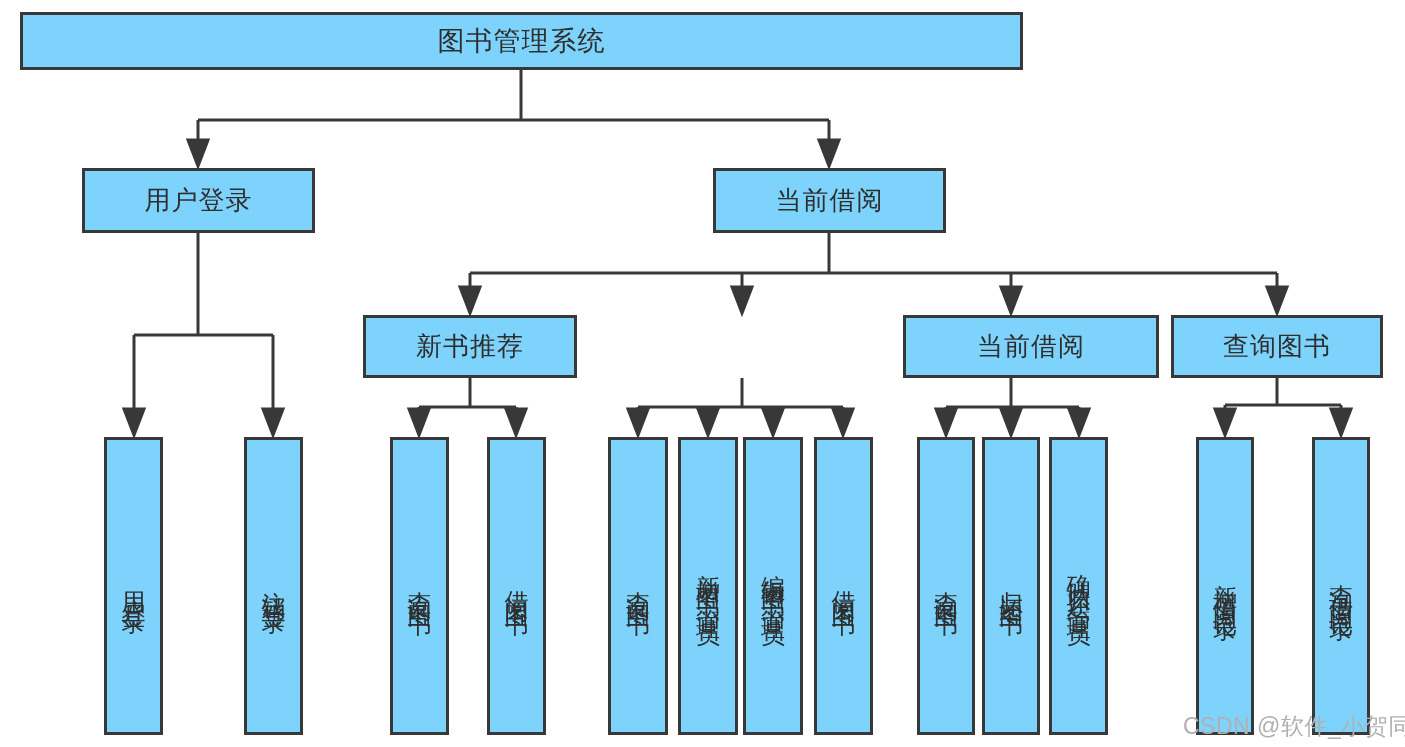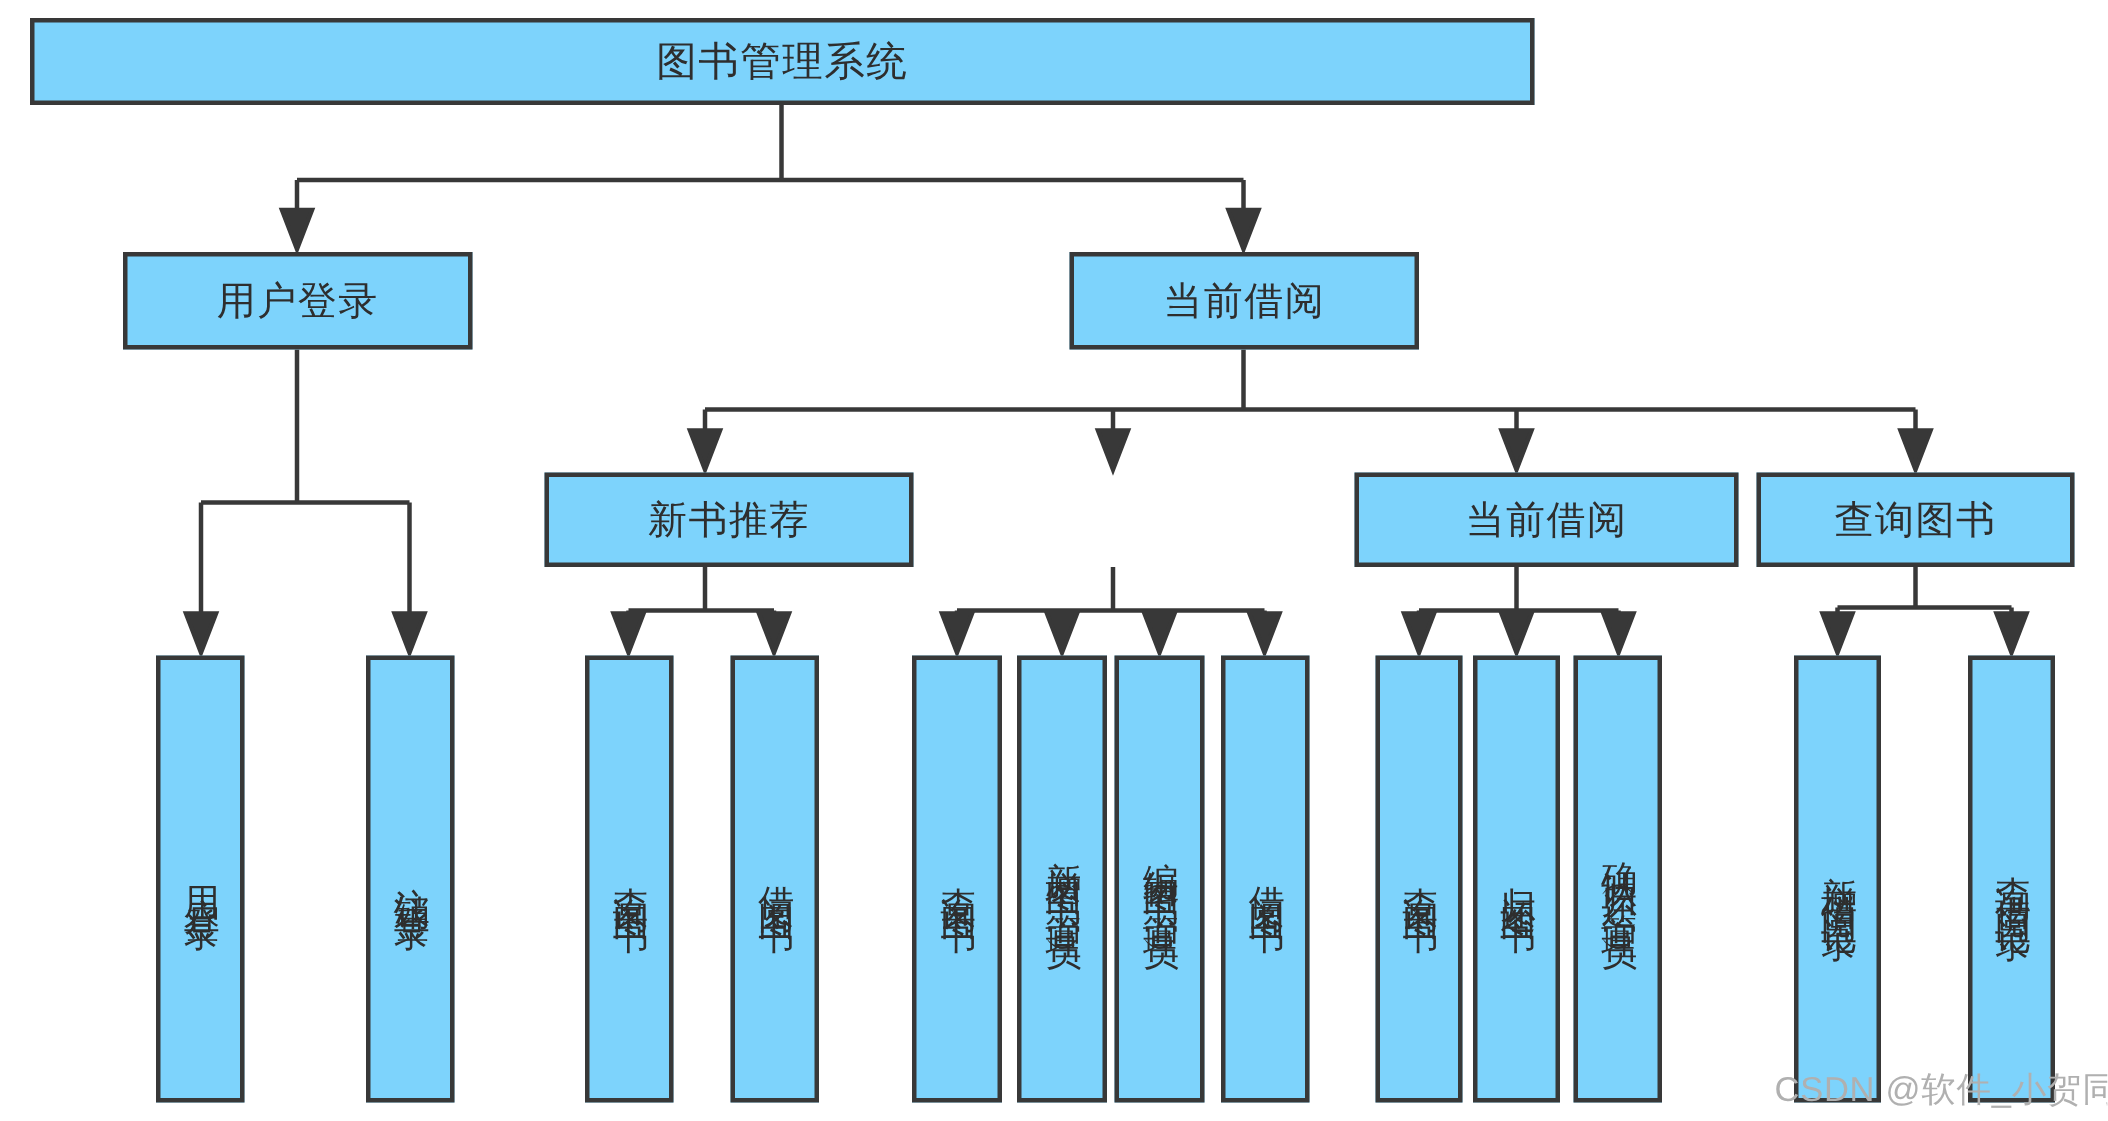--- a/index.html
+++ b/index.html
@@ -145,21 +145,21 @@
       <line x1="1341" y1="405" x2="1341" y2="415"></line>
       <polygon points="1331,409 1351,409 1341,435"></polygon>
     </g>
   </svg>
 
   <div class="node h root">图书管理系统</div>
 
   <div class="node h l2" style="left:82px">用户登录</div>
   <div class="node h l2" style="left:713px">当前借阅</div>
 
-  <div class="node h l3" style="left:363px;width:246px">新书推荐</div>
+  <div class="node h l3" style="left:363px;width:214px">新书推荐</div>
   <div class="node h l3" style="left:903px;width:256px">当前借阅</div>
   <div class="node h l3" style="left:1171px;width:212px">查询图书</div>
 
   <div class="node leaf" style="left:104px">
     <span class="vtext">用户登录</span>
   </div>
   <div class="node leaf" style="left:244px">
     <span class="vtext">注销登录</span>
   </div>
   <div class="node leaf" style="left:390px">

